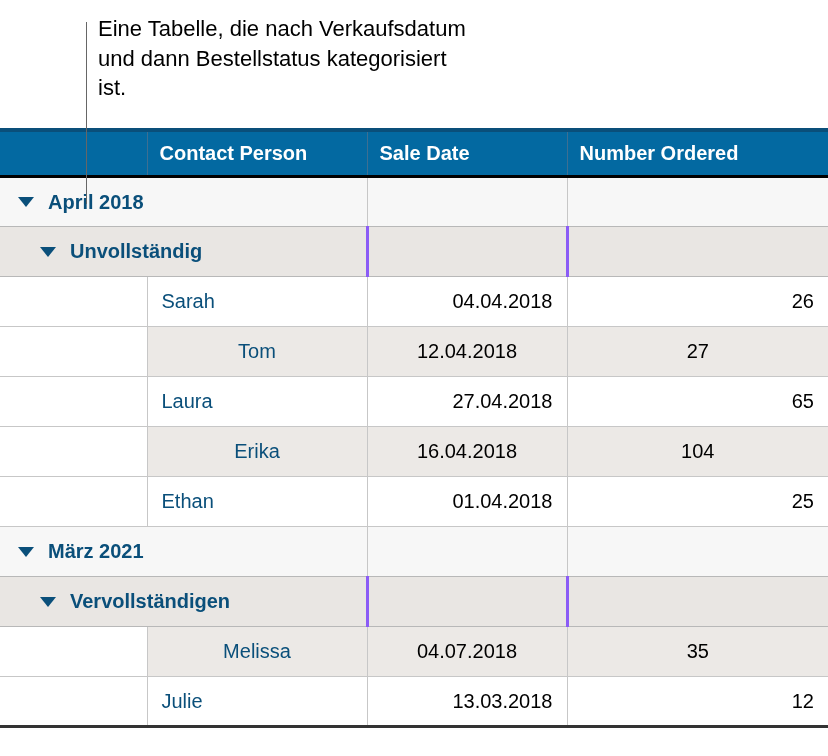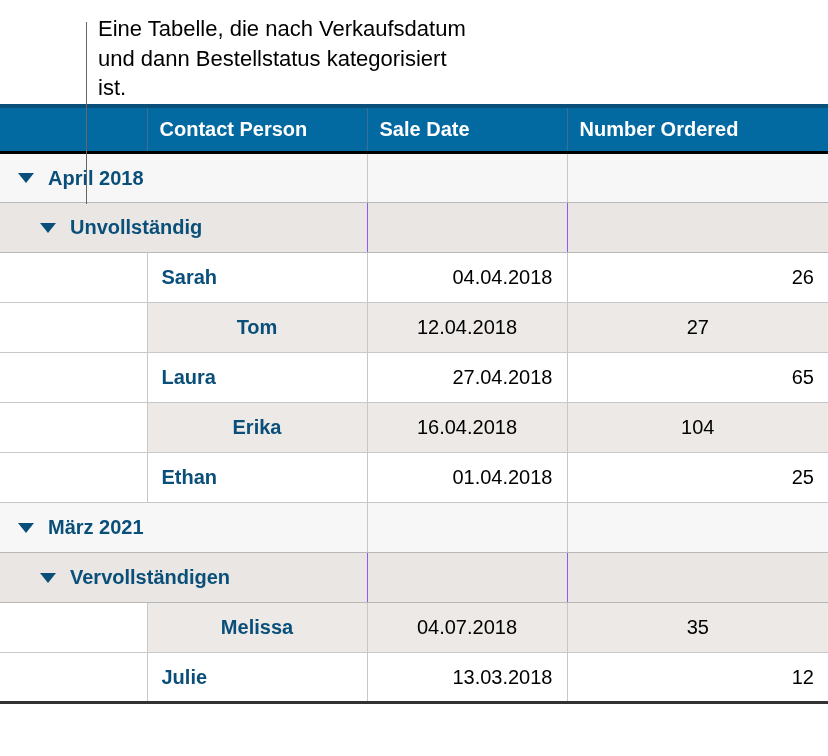--- a/index.html
+++ b/index.html
@@ -6,21 +6,21 @@
   body {
     margin: 0;
     font-family: -apple-system, BlinkMacSystemFont, "Segoe UI", Helvetica, Arial, sans-serif;
     background: #fff;
     color: #000;
     width: 828px;
   }
   .callout-wrap {
     position: relative;
     padding: 14px 0 0 98px;
-    height: 104px;
+    height: 128px;
   }
   .callout-text {
     font-size: 22px;
     line-height: 1.35;
     max-width: 380px;
   }
   .callout-line {
     position: absolute;
     left: 86px;
     top: 22px;
@@ -63,21 +63,21 @@
   tr.group-1 .grp-inner {
     display: flex;
     align-items: center;
     padding-left: 18px;
     height: 100%;
   }
   tr.group-2 td {
     background: #e9e6e3;
     border-top: 1px solid #b8b8b8;
     border-bottom: 1px solid #b8b8b8;
-    border-right: 1px solid #8b5cf6;
+    border-right: 3px solid #8b5cf6;
     padding: 0;
     height: 50px;
   }
   tr.group-2 td:last-child { border-right: none; }
   tr.group-2 .grp-inner {
     display: flex;
     align-items: center;
     padding-left: 40px;
     height: 100%;
   }
@@ -100,21 +100,21 @@
     padding: 12px 14px;
     font-size: 20px;
     height: 50px;
     vertical-align: middle;
   }
   tr.data td:last-child { border-right: none; }
   tr.data.alt td { background: #ece9e6; text-align: center; }
   tr.data td.indent { background: #fff !important; }
   .contact {
     color: #0a4f7a;
-    font-weight: 700;
+    font-weight: 400;
   }
   .date { text-align: right; }
   .num { text-align: right; }
 </style>
 </head>
 <body>
 
 <div class="callout-wrap">
   <div class="callout-line"></div>
   <div class="callout-text">Eine Tabelle, die nach Verkaufsdatum und dann Bestellstatus kategorisiert ist.</div>

